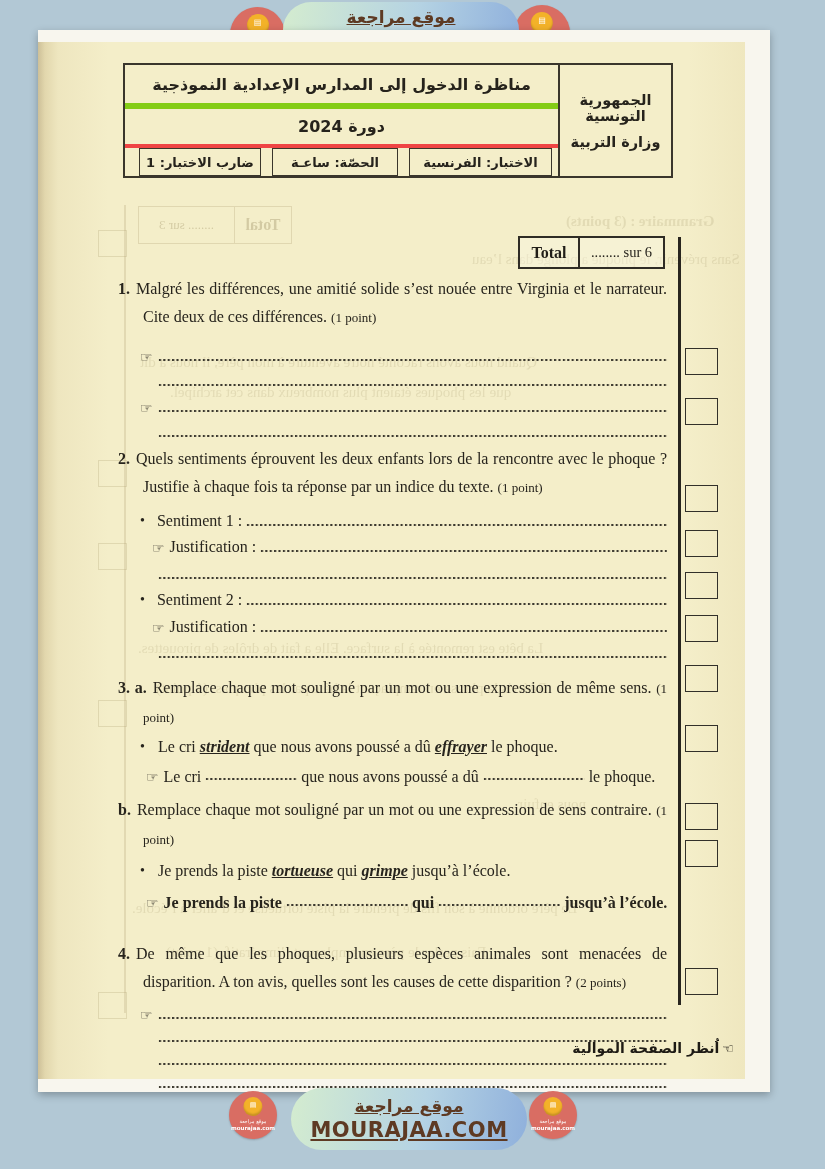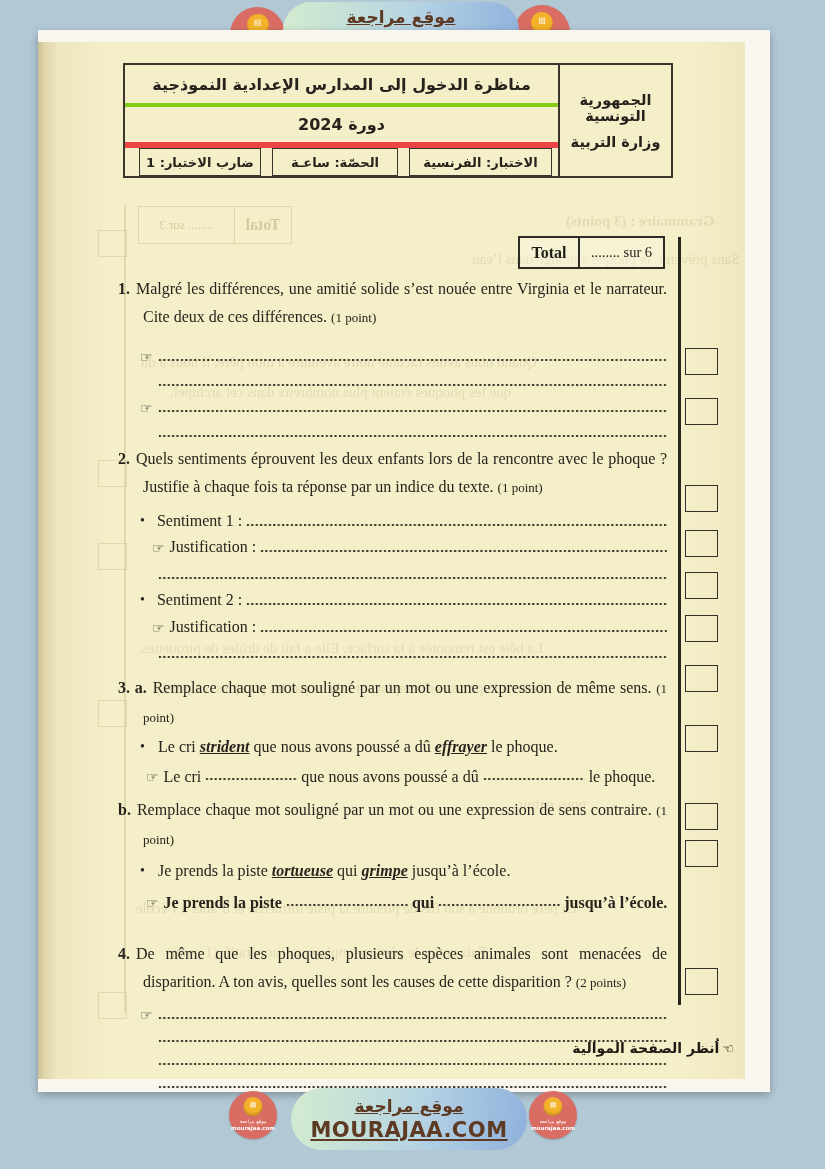--- a/index.html
+++ b/index.html
@@ -21,23 +21,23 @@
   .paper{position:absolute;left:38px;top:30px;width:732px;height:1062px;background:#f8f6ee;
          box-shadow:0 3px 8px rgba(0,0,0,.28);}
   .cream{position:absolute;left:0;top:12px;right:25px;bottom:13px;
          background:linear-gradient(90deg,#cdc098 0px,#e2d7ad 7px,#eee6bf 20px,#f4eec9 70px,#f4eec9 92%,#efe7bf 100%);}
   
   .ht{position:absolute;left:85px;top:33px;width:550px;height:115px;direction:rtl;
       font-family:"DejaVu Sans",sans-serif;color:#26231c;display:flex;border:2px solid #3a362c;box-sizing:border-box;}
   .ht-gov{width:130px;border-left:2px solid #3a362c;display:flex;flex-direction:column;justify-content:center;
           gap:10px;text-align:center;font-weight:bold;font-size:14.5px;}
   .ht-main{flex:1;display:flex;flex-direction:column;}
-  .ht-r1{height:40px;border-bottom:4px solid #84cc16;display:flex;align-items:center;justify-content:center;
+  .ht-r1{height:40px;border-bottom:6px solid #84cc16;display:flex;align-items:center;justify-content:center;
          font-weight:bold;font-size:16px;}
-  .ht-r2{height:36px;border-bottom:6px solid #ef4444;display:flex;align-items:center;justify-content:center;
+  .ht-r2{height:36px;border-bottom:4px solid #ef4444;display:flex;align-items:center;justify-content:center;
          font-weight:bold;font-size:16px;}
   .ht-r3{flex:1;display:flex;align-items:center;gap:11px;padding:0 6px 0 14px;}
   .ht-cell{border:1.8px solid #3a362c;height:28px;display:flex;align-items:center;justify-content:center;
            font-weight:bold;font-size:13px;box-sizing:border-box;}
   
   .total{position:absolute;left:480px;top:206px;width:147px;height:33px;border:2px solid #2f2c25;
          display:flex;background:rgba(250,247,230,.4);box-sizing:border-box;}
   .total .lab{width:58px;border-right:2px solid #2f2c25;display:flex;align-items:center;justify-content:center;
               font-weight:bold;font-size:16px;color:#211e18;}
   .total .val{flex:1;display:flex;align-items:center;justify-content:center;font-size:14.5px;color:#211e18;}

